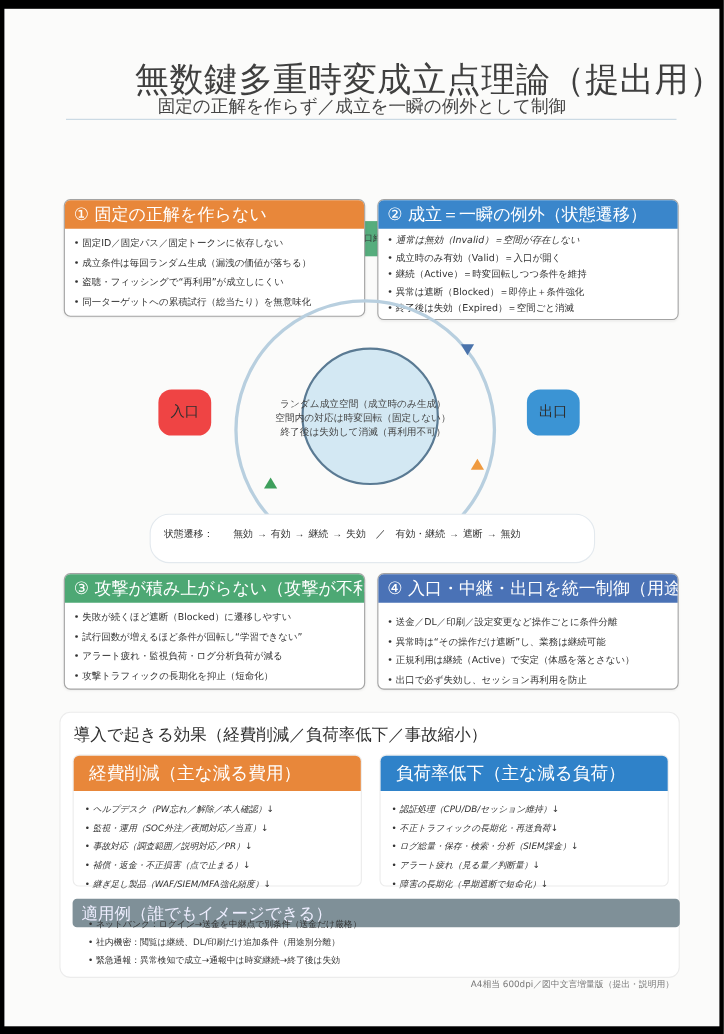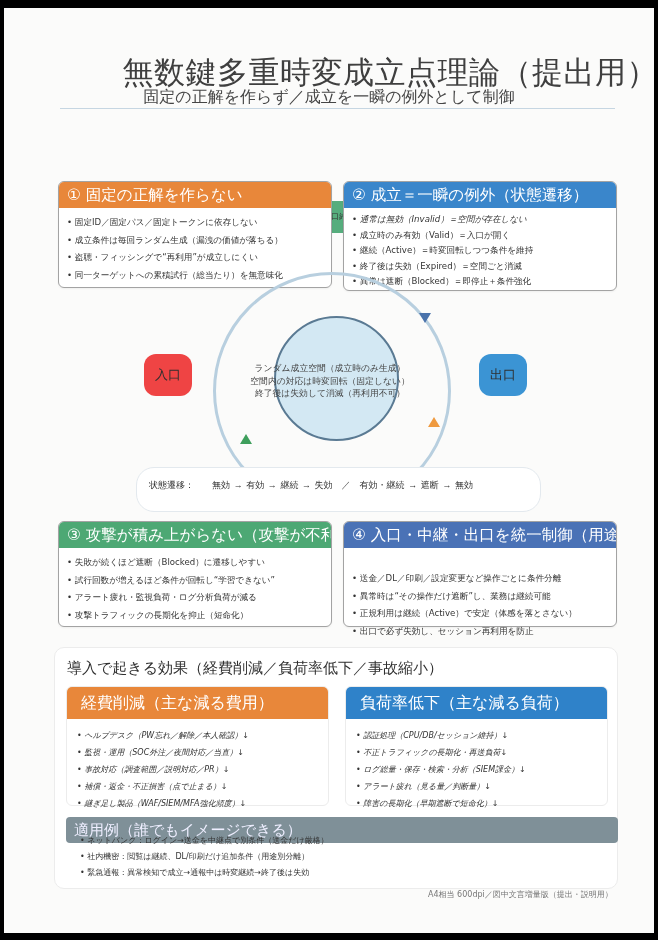--- a/index.html
+++ b/index.html
@@ -80,22 +80,22 @@
     <li>同一ターゲットへの累積試行（総当たり）を無意味化</li>
   </ul>
 </div>
 
 <div class="card" style="left:343px;top:181px;width:272px;height:108px;">
   <div class="card-head" style="background:#3a86cb;">② 成立＝一瞬の例外（状態遷移）</div>
   <ul style="top:30px;">
     <li style="line-height:15.5px;font-style:italic;">通常は無効（Invalid）＝空間が存在しない</li>
     <li style="line-height:15.5px;">成立時のみ有効（Valid）＝入口が開く</li>
     <li style="line-height:15.5px;">継続（Active）＝時変回転しつつ条件を維持</li>
+    <li style="line-height:15.5px;">異常は遮断（Blocked）＝即停止＋条件強化</li>
     <li style="line-height:15.5px;">終了後は失効（Expired）＝空間ごと消滅</li>
-    <li style="line-height:15.5px;">異常は遮断（Blocked）＝即停止＋条件強化</li>
   </ul>
 </div>
 
 <div class="diagram">
   <div class="outer-ring"></div>
   <div class="inner-circle"></div>
   <div class="core-text">
     <div>ランダム成立空間（成立時のみ生成）</div>
     <div>空間内の対応は時変回転（固定しない）</div>
     <div>終了後は失効して消滅（再利用不可）</div>
@@ -117,21 +117,21 @@
   <ul style="top:32px;">
     <li>失敗が続くほど遮断（Blocked）に遷移しやすい</li>
     <li>試行回数が増えるほど条件が回転し“学習できない”</li>
     <li>アラート疲れ・監視負荷・ログ分析負荷が減る</li>
     <li>攻撃トラフィックの長期化を抑止（短命化）</li>
   </ul>
 </div>
 
 <div class="card" style="left:343px;top:521px;width:272px;height:104px;">
   <div class="card-head" style="background:#4a72b6;">④ 入口・中継・出口を統一制御（用途別）</div>
-  <ul style="top:48px;">
+  <ul style="top:36px;">
     <li>送金／DL／印刷／設定変更など操作ごとに条件分離</li>
     <li>異常時は“その操作だけ遮断”し、業務は継続可能</li>
     <li>正規利用は継続（Active）で安定（体感を落とさない）</li>
     <li>出口で必ず失効し、セッション再利用を防止</li>
   </ul>
 </div>
 
 <div class="effects">
   <div class="effects-title">導入で起きる効果（経費削減／負荷率低下／事故縮小）</div>
   <div class="sub-card" style="left:11px;top:38px;width:261px;height:118px;">

